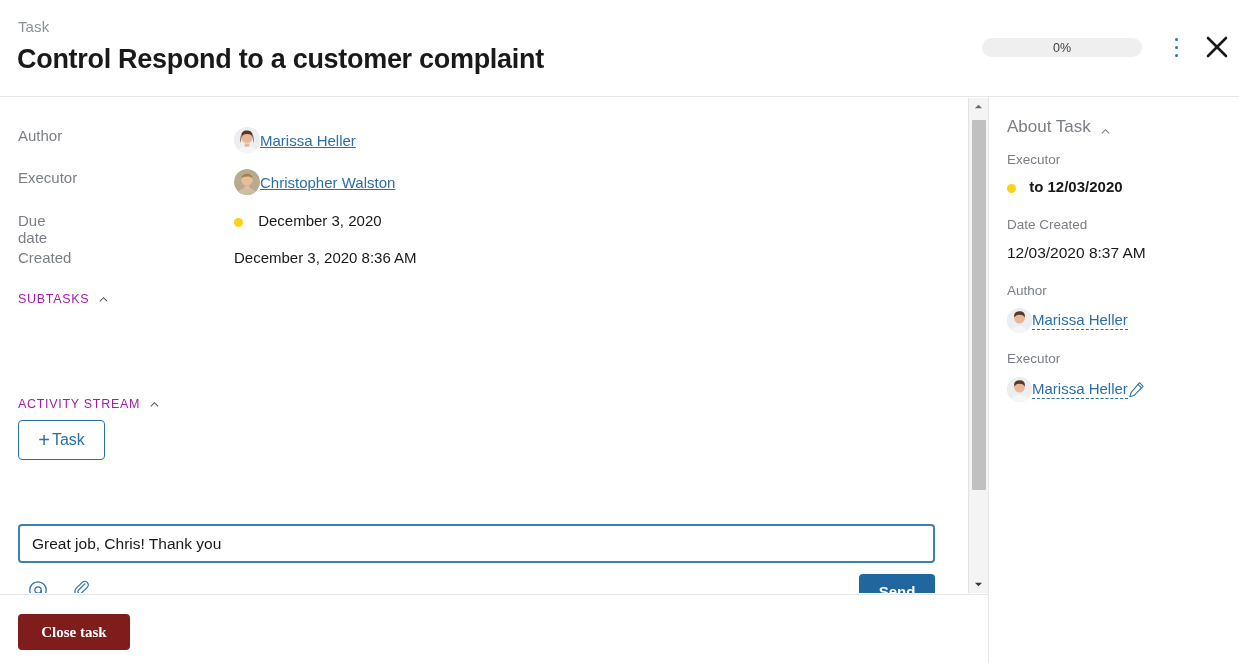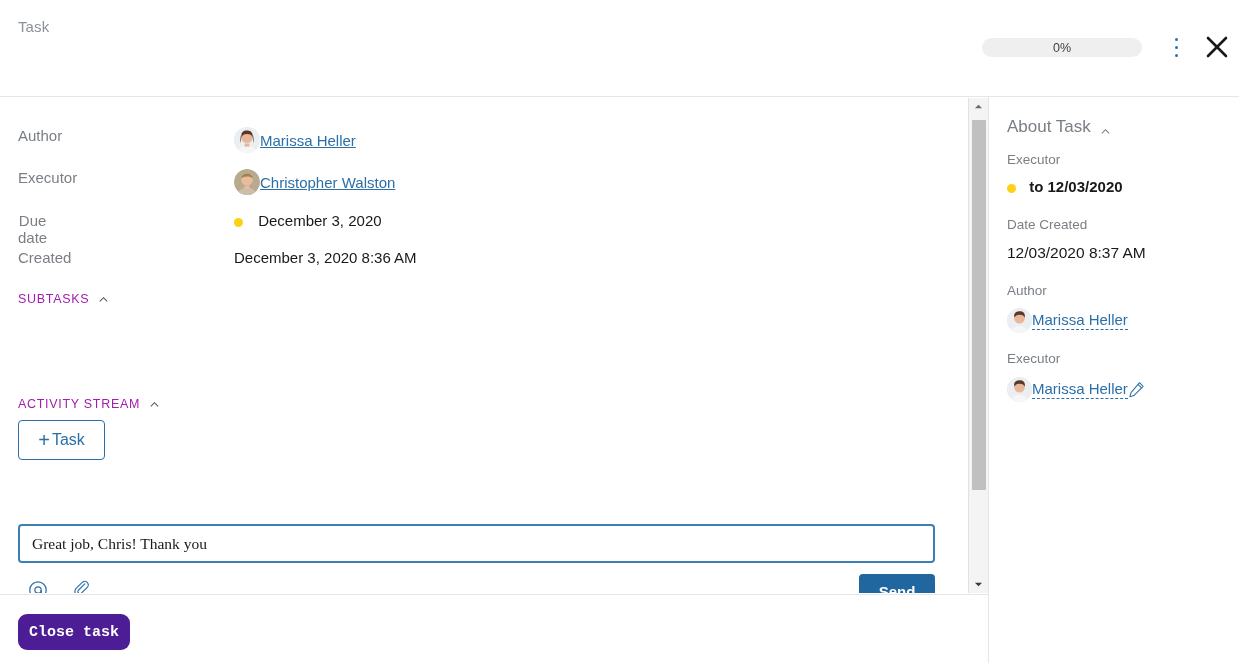--- a/index.html
+++ b/index.html
@@ -4,21 +4,21 @@
 <style>
   * { box-sizing: border-box; }
   html, body {
     margin: 0; padding: 0;
     width: 1239px; height: 663px;
     background: #ffffff;
     font-family: "Liberation Sans", sans-serif;
     color: #1d1d1d;
     overflow: hidden;
   }
-  .app { position: relative; width: 1239px; height: 663px; text-align: center; }
+  .app { position: relative; width: 1239px; height: 663px; }
 
   
   .header {
     position: absolute; left: 0; top: 0; width: 1239px; height: 97px;
     border-bottom: 1px solid #e6e6e6; background: #fff;
   }
   .kicker {
     position: absolute; left: 18px; top: 18px;
     font-size: 15px; color: #8d9298; letter-spacing: .1px;
   }
@@ -87,21 +87,21 @@
     width: 87px; height: 40px; border: 1px solid #2a6fa8; border-radius: 4px;
     background: #fff; color: #2a6fa8; font-size: 16px;
     display: flex; align-items: center; justify-content: center; gap: 2px;
     cursor: pointer; font-family: "Liberation Sans", sans-serif;
   }
   .plus { font-size: 20px; line-height: 1; font-weight: 400; }
 
   .comment-box {
     position: absolute; left: 18px; top: 427px; width: 917px; height: 39px;
     border: 2px solid #3c7fb1; border-radius: 4px; background: #fff;
-    display: flex; align-items: center; padding: 0 12px; font-family: Liberation Serif, serif;
+    display: flex; align-items: center; padding: 0 12px;
   }
   .comment-box .txt { font-size: 15.5px; color: #18191a; }
 
   .tool-icons { position: absolute; left: 28px; top: 483px; display: flex; gap: 24px; align-items: center; }
   .tool-icons .ic { width: 20px; height: 20px; cursor: pointer; }
 
   .btn-send {
     position: absolute; left: 859px; top: 477px; width: 76px; height: 35px;
     background: #2067a0; border: 0; border-radius: 4px;
     color: #fff; font-size: 15px; font-weight: bold;
@@ -136,40 +136,41 @@
   .side-value.bold { font-weight: bold; font-size: 15px; }
   .pencil { width: 17px; height: 17px; cursor: pointer; }
 
   
   .footer {
     position: absolute; left: 0; top: 594px; width: 988px; height: 69px;
     background: #fff; border-top: 1px solid #e6e6e6;
   }
   .btn-close-task {
     position: absolute; left: 18px; top: 19px; width: 112px; height: 36px;
-    background: #4c1d95; border: 0; border-radius: 9px; color: #fff;
+    background: #7f1d1d; border: 0; border-radius: 4px; color: #fff;
     font-size: 15px; font-weight: bold; cursor: pointer;
     display: flex; align-items: center; justify-content: center;
-    font-family: Liberation Mono, monospace;
+    font-family: Liberation Serif, serif;
   }
   .btn-reopen {
     position: absolute; left: 145px; top: 19px; width: 95px; height: 36px;
     background: #fff; border: 1px solid #2a6fa8; border-radius: 4px; color: #2a6fa8;
     font-size: 15px; cursor: pointer;
     display: flex; align-items: center; justify-content: center;
     font-family: "Liberation Sans", sans-serif;
   }
 </style>
 </head>
 <body>
 
 <div class="app">
 
   <div class="header">
     <div class="kicker">Task</div>
+    <div class="page-title">Control Respond to a customer complaint</div>
 
     <div class="progress-pill">
       <span>0%</span>
     </div>
 
     <div class="kebab">
       <i></i>
         <i></i>
         <i></i>
     </div>

